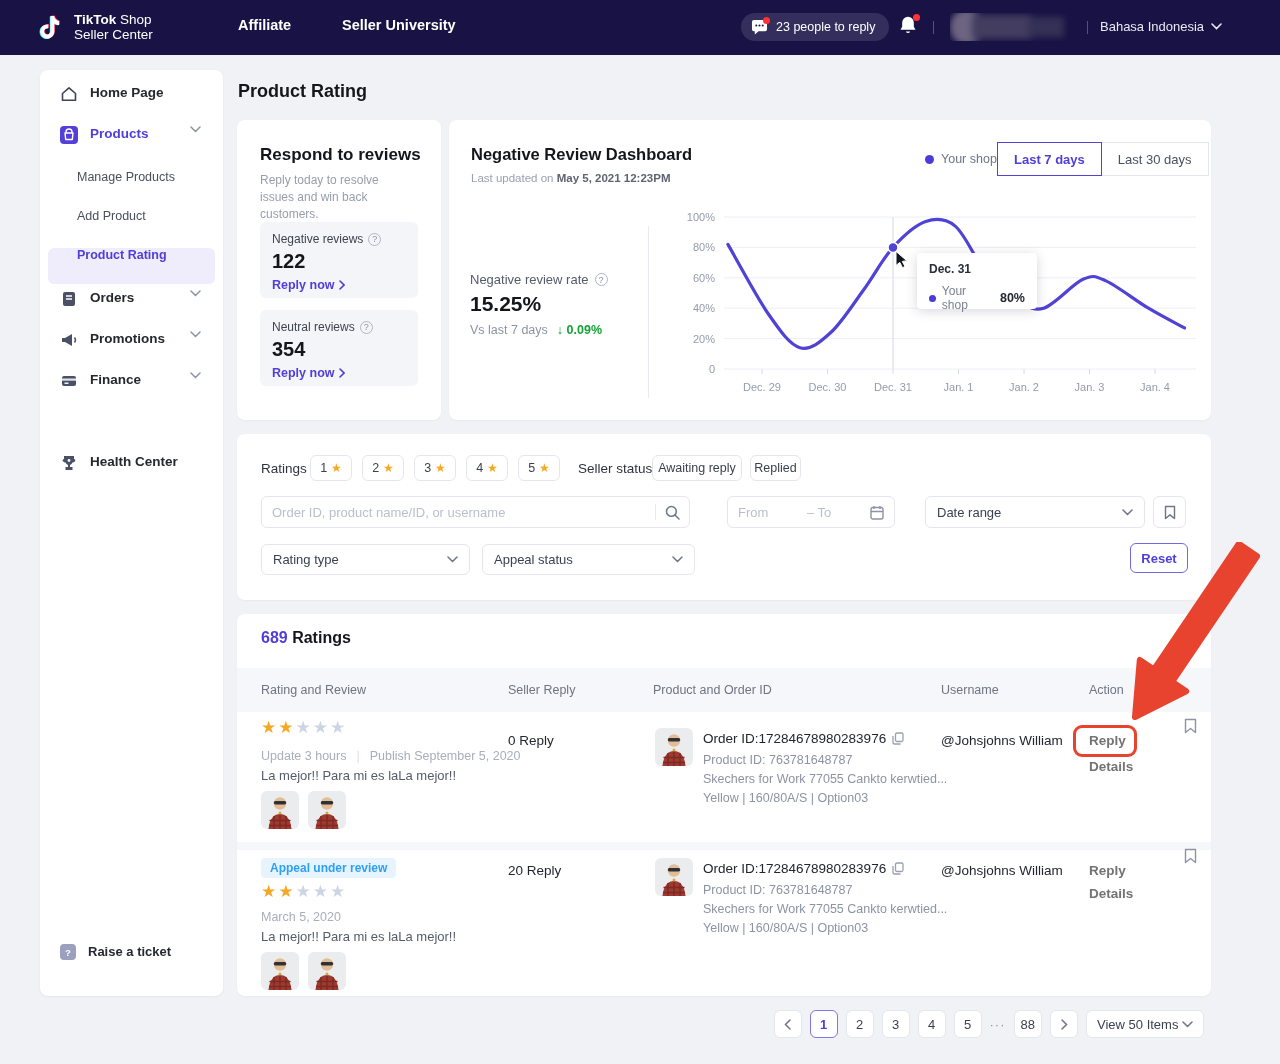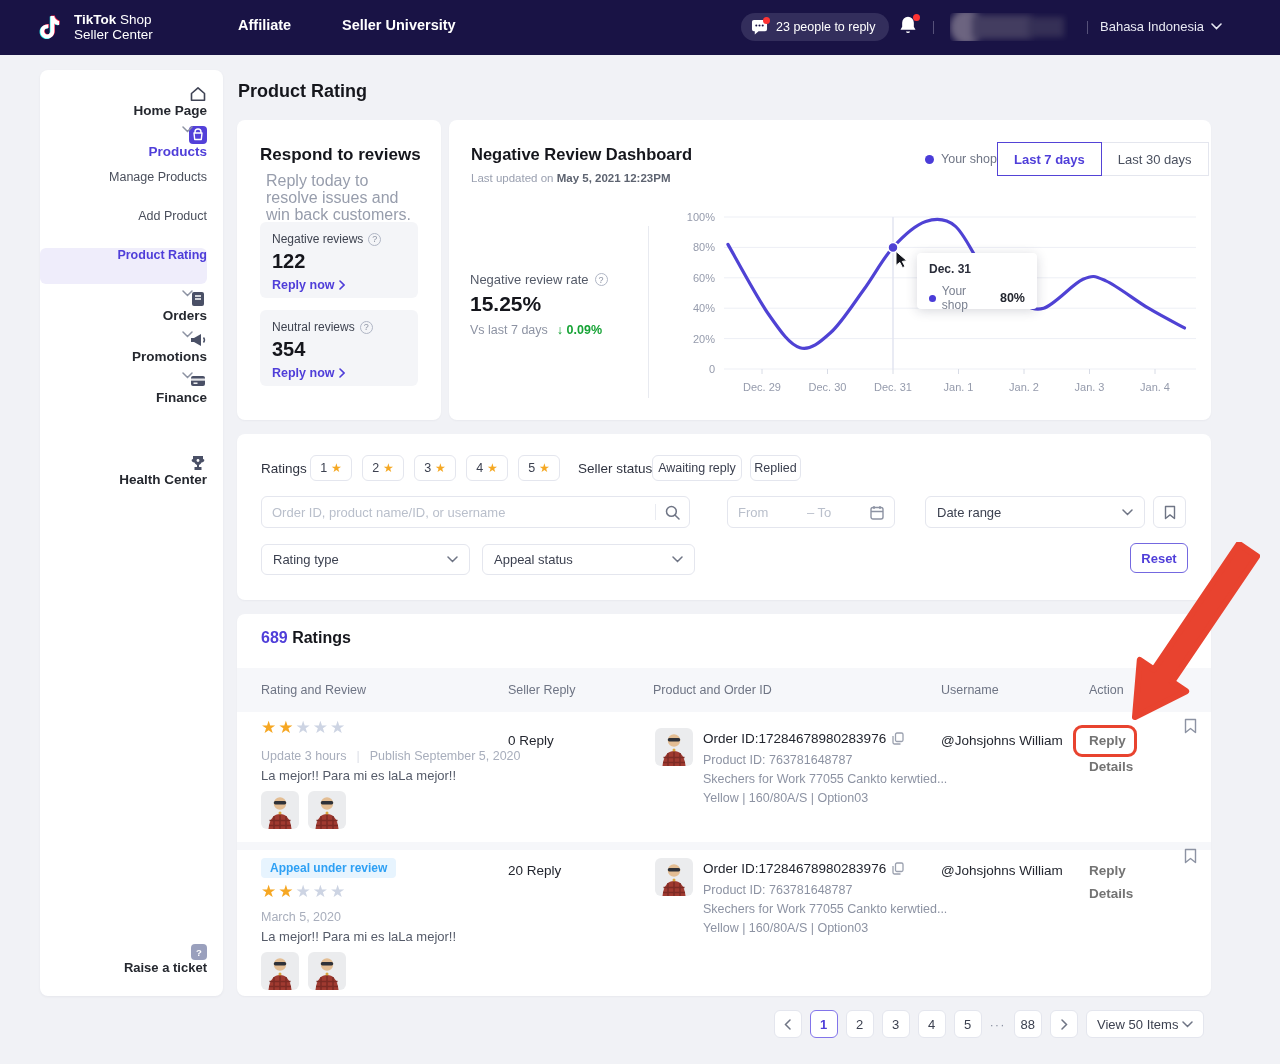--- a/index.html
+++ b/index.html
@@ -20,35 +20,35 @@
   .nav-div{position:absolute;top:21px;width:1px;height:13px;background:#565179;}
   .acct{position:absolute;left:950px;top:13px;width:118px;height:28px;overflow:hidden;border-radius:3px;}
   .acct .blur{position:absolute;inset:0;filter:blur(3px);}
   .acct .b1{position:absolute;left:0;top:-4px;width:34px;height:36px;background:#6c6480;border-radius:50%;}
   .acct .b2{position:absolute;left:22px;top:2px;width:60px;height:24px;background:#433d60;}
   .acct .b3{position:absolute;left:78px;top:4px;width:36px;height:20px;background:#353056;}
   .lang{position:absolute;left:1100px;top:19px;color:#e7e8f2;font-size:13px;display:flex;align-items:center;gap:7px;cursor:pointer;}
   
   .sidebar{position:absolute;left:40px;top:70px;width:183px;height:926px;background:#fff;border-radius:8px;
            box-shadow:0 1px 3px rgba(25,25,60,.05);z-index:2;}
-  .snav{position:absolute;left:0;width:167px;height:40px;display:flex;align-items:flex-end;cursor:pointer;border-radius:6px;flex-direction:column;}
+  .snav{position:absolute;left:8px;width:167px;height:40px;display:flex;align-items:flex-start;cursor:pointer;border-radius:6px;}
   .snav .ic{width:18px;height:18px;margin-left:12px;flex:0 0 18px;display:flex;}
   .snav .lb{margin-left:12px;font-size:13.5px;font-weight:700;color:#25282f;}
   .snav .chev{position:absolute;right:14px;display:flex;}
   .snav.sub .lb{margin-left:29px;font-weight:400;font-size:12.5px;color:#4a4f5c;}
   .snav.purple .lb{color:#4f3ed9;}
   .snav.selected{background:#efedfb;}
   .snav.selected .lb{color:#4f3ed9;font-weight:700;font-size:12.5px;margin-left:29px;}
   
   .card{position:absolute;background:#fff;border-radius:8px;box-shadow:0 1px 2px rgba(25,25,60,.04);}
   .page-title{position:absolute;left:238px;top:81px;font-size:18px;font-weight:700;color:#15161c;}
   
   .respond{left:237px;top:120px;width:204px;height:300px;}
   .respond h2{position:absolute;left:23px;top:25px;font-size:17px;font-weight:700;color:#15161c;}
-  .respond .sub{position:absolute;left:29px;top:52px;width:155px;font-size:16px;line-height:17px;color:#979dac;}
+  .respond .sub{position:absolute;left:23px;top:52px;width:155px;font-size:12px;line-height:17px;color:#979dac;}
   .rbox{position:absolute;left:23px;width:158px;height:76px;background:#f4f5f8;border-radius:6px;padding:10px 12px;}
   .rbox .lbl{font-size:12px;color:#3e4350;display:flex;align-items:center;gap:5px;}
   .rbox .val{font-size:20px;font-weight:700;color:#15161c;margin-top:4px;}
   .rbox .lnk{font-size:12.5px;font-weight:700;color:#4f3ed9;margin-top:5px;display:flex;align-items:center;gap:4px;cursor:pointer;}
   .qmark{width:13px;height:13px;border:1px solid #b0b6c5;border-radius:50%;color:#8d93a3;font-size:9px;
          display:inline-flex;align-items:center;justify-content:center;}
   
   .dash{left:449px;top:120px;width:762px;height:300px;}
   .dash h2{position:absolute;left:22px;top:25px;font-size:16.5px;font-weight:700;color:#15161c;}
   .dash .upd{position:absolute;left:22px;top:52px;font-size:11.5px;color:#9aa0b0;}

